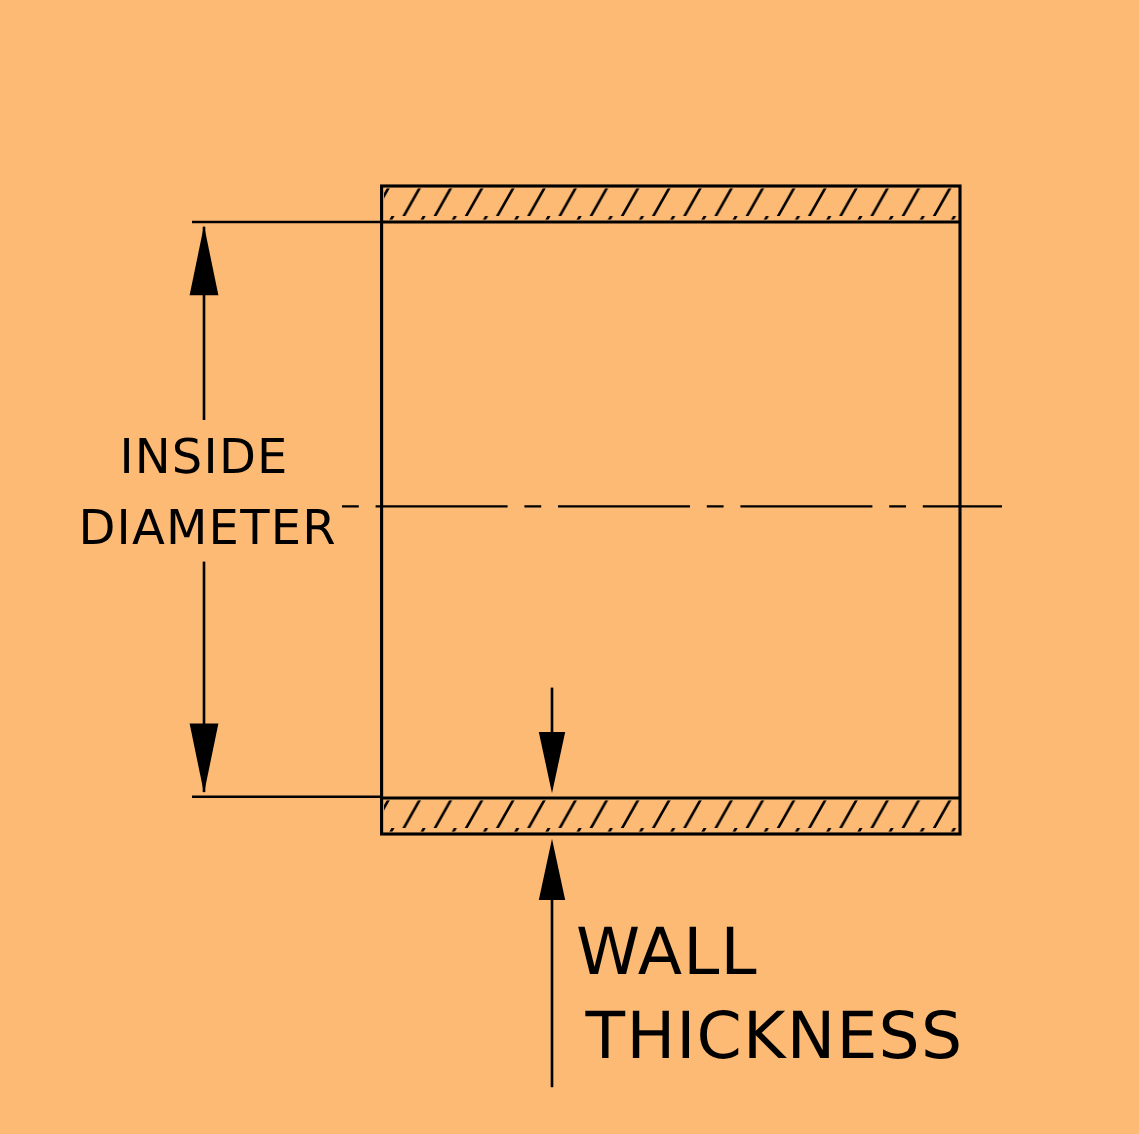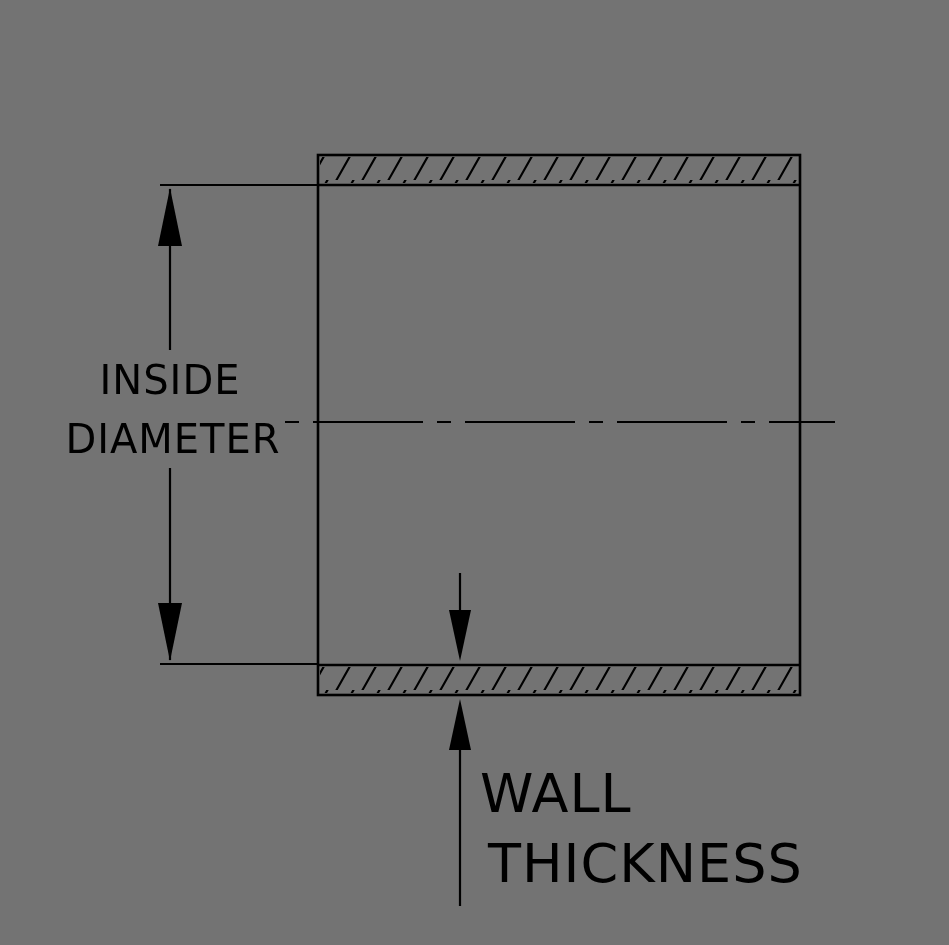--- a/index.html
+++ b/index.html
@@ -4,21 +4,21 @@
 <style>
   html, body {
     margin: 0;
     padding: 0;
     background: #ffffff;
   }
   .canvas {
     position: relative;
     width: 949px;
     height: 945px;
-    background: #737373;
+    background: #fdba74;
     font-family: "DejaVu Sans", "Liberation Sans", sans-serif;
     overflow: hidden;
   }
   svg { display: block; }
   text.dim-label-upper {
     font-family: "DejaVu Sans", "Liberation Sans", sans-serif;
     font-size: 40px;
     fill: #000000;
     letter-spacing: 1px;
   }

